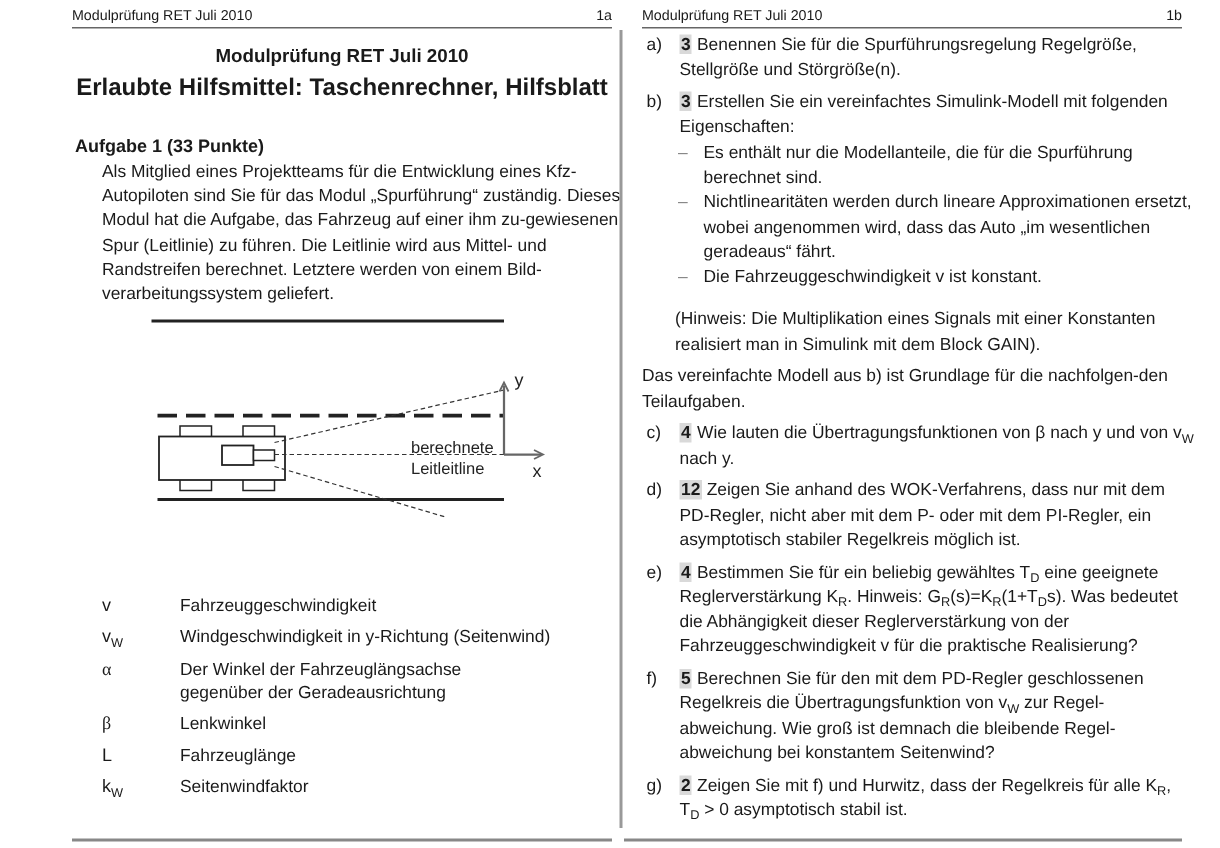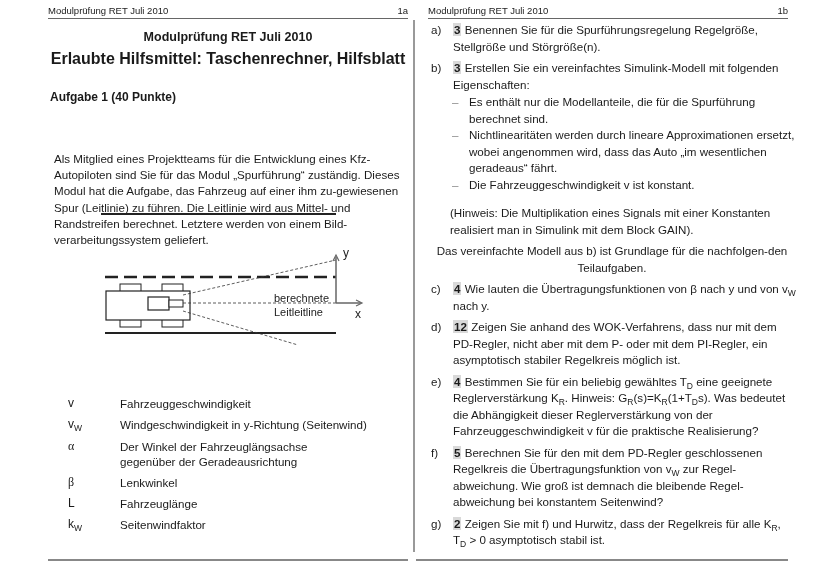--- a/index.html
+++ b/index.html
@@ -12,21 +12,21 @@
   .run-head { position: absolute; top: 5px; left: 0; right: 0; height: 13px;
               font-size: 9.5px; border-bottom: 1px solid #666; }
   .run-head .lh { position: absolute; left: 0; top: 0; }
   .run-head .rh { position: absolute; right: 0; top: 0; }
 
   .title1 { position: absolute; top: 30px; left: 0; right: 0; text-align: center;
             font-weight: bold; font-size: 12.5px; }
   .title2 { position: absolute; top: 50px; left: 0; right: 0; text-align: center;
             font-weight: bold; font-size: 16px; }
   .task-title { position: absolute; top: 90px; left: 2px; font-weight: bold; font-size: 12px; }
-  .intro { position: absolute; top: 107px; left: 6px; width: 362px; font-size: 11.6px; line-height: 16.2px; margin-top: 44px; }
+  .intro { position: absolute; top: 107px; left: 20px; width: 362px; font-size: 11.6px; line-height: 16.2px; }
 
   .figure { position: absolute; top: 205px; left: 20px; width: 320px; height: 140px; }
 
   .desc { position: absolute; top: 357px; left: 2px; width: 365px; font-size: 11.6px; line-height: 16.2px; }
   .sym-list { position: absolute; top: 396px; left: 0; width: 365px; font-size: 11.6px; }
   .sym-row { display: flex; margin-bottom: 6.3px; line-height: 15px; }
   .sym-row .sym { width: 72px; padding-left: 20px; box-sizing: border-box; font-family: "Liberation Serif", serif; font-size: 12px; }
   .sym-row .sym.sans { font-family: "Liberation Sans", sans-serif; }
   .sym-row .def { flex: 1; }
   sub { font-size: 8.5px; vertical-align: -3px; line-height: 0; }
@@ -49,21 +49,21 @@
 </head>
 <body>
 
 <div class="page" id="page-left">
   <div class="run-head">
     <span class="lh">Modulprüfung RET Juli 2010</span>
     <span class="rh">1a</span>
   </div>
   <div class="title1">Modulprüfung RET Juli 2010</div>
   <div class="title2">Erlaubte Hilfsmittel: Taschenrechner, Hilfsblatt</div>
-  <div class="task-title">Aufgabe 1 (40 Punkte)</div>
+  <div class="task-title">Aufgabe 1 (33 Punkte)</div>
   <div class="intro">Als Mitglied eines Projektteams für die Entwicklung eines Kfz-Autopiloten sind Sie für das Modul „Spurführung“ zuständig. Dieses Modul hat die Aufgabe, das Fahrzeug auf einer ihm zu-gewiesenen Spur (Leitlinie) zu führen. Die Leitlinie wird aus Mittel- und Randstreifen berechnet. Letztere werden von einem Bild-verarbeitungssystem geliefert.</div>
 
   <svg class="figure" viewBox="0 0 320 140" width="320" height="140">
     <line x1="33" y1="9" x2="268" y2="9" stroke="#222" stroke-width="2"></line>
     <line x1="37" y1="72" x2="268" y2="72" stroke="#222" stroke-width="2.5" stroke-dasharray="13,6"></line>
     <line x1="37" y1="128" x2="268" y2="128" stroke="#222" stroke-width="2"></line>
     <g>
       <rect x="52" y="79" width="21" height="8" fill="#fff" stroke="#222" stroke-width="1"></rect>
       <rect x="94" y="79" width="21" height="8" fill="#fff" stroke="#222" stroke-width="1"></rect>
       <rect x="52" y="114" width="21" height="8" fill="#fff" stroke="#222" stroke-width="1"></rect>
@@ -142,21 +142,21 @@
           <span class="dash">–</span>
           <span class="bt">Nichtlinearitäten werden durch lineare Approximationen ersetzt, wobei angenommen wird, dass das Auto „im wesentlichen geradeaus“ fährt.</span>
         </div>
       <div class="sub-bul">
           <span class="dash">–</span>
           <span class="bt">Die Fahrzeuggeschwindigkeit v ist konstant.</span>
         </div>
       <div class="plain" style="margin-top:12px;">(Hinweis: Die Multiplikation eines Signals mit einer Konstanten realisiert man in Simulink mit dem Block GAIN).</div>
     </div>
 
-    <div class="plain" style="margin-top:5px;text-align:center;">Das vereinfachte Modell aus b) ist Grundlage für die nachfolgen-den Teilaufgaben.</div>
+    <div class="plain" style="margin-top:5px;">Das vereinfachte Modell aus b) ist Grundlage für die nachfolgen-den Teilaufgaben.</div>
 
     <div class="q">
       <span class="ql">c)</span>
       <span class="qt"><span class="pts">4</span><span> Wie lauten die Übertragungsfunktionen von β nach y und von v</span><sub>W</sub><span> nach y.</span></span>
     </div>
     <div class="q">
       <span class="ql">d)</span>
       <span class="qt"><span class="pts">12</span><span> Zeigen Sie anhand des WOK-Verfahrens, dass nur mit dem PD-Regler, nicht aber mit dem P- oder mit dem PI-Regler, ein asymptotisch stabiler Regelkreis möglich ist.</span></span>
     </div>
     <div class="q">

